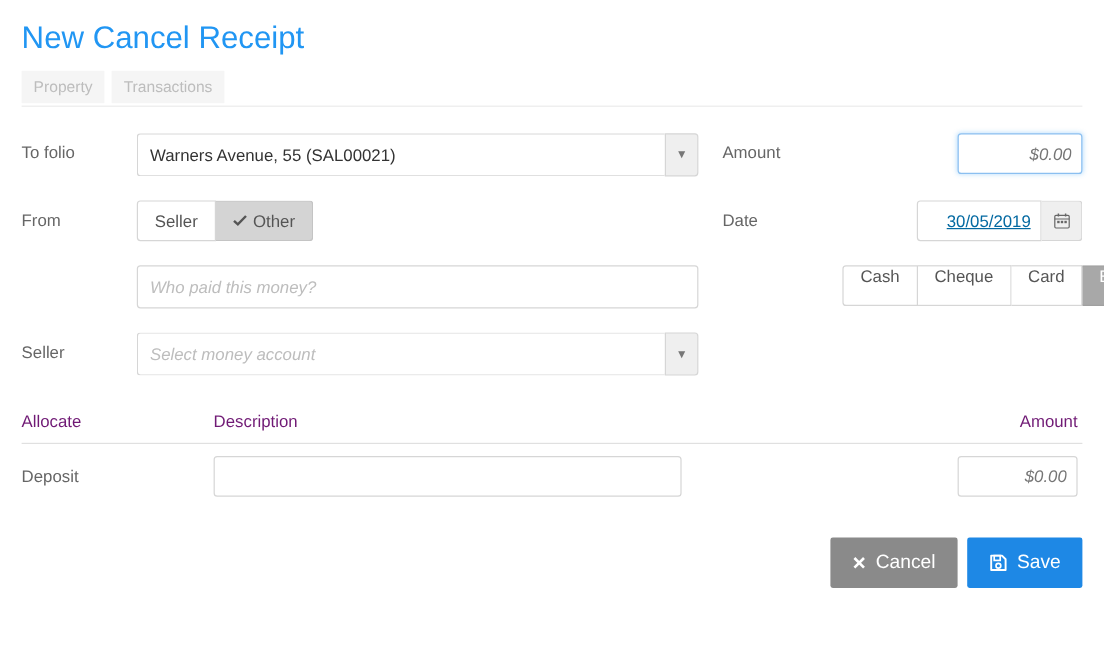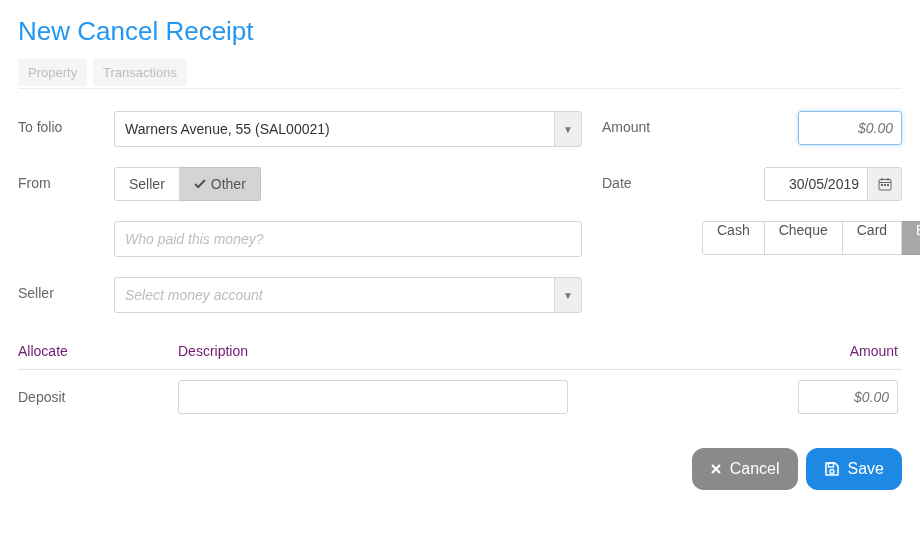--- a/index.html
+++ b/index.html
@@ -139,22 +139,23 @@
     font-style: italic;
   }
   .date-wrap { display: inline-flex; }
   .date-input {
     width: 104px;
     height: 34px;
     border: 1px solid #d6d6d6;
     border-radius: 3px 0 0 3px;
     padding: 0 8px;
     font-size: 14px;
-    color: #404040;
+    color: #0369a1;
     text-align: right;
+    text-decoration: underline;
   }
   .date-btn {
     width: 34px;
     height: 34px;
     border: 1px solid #d6d6d6;
     border-left: none;
     border-radius: 0 3px 3px 0;
     background: #efefef;
     display: flex;
     align-items: center;
@@ -218,21 +219,21 @@
   }
   .action-row {
     display: flex;
     justify-content: flex-end;
     gap: 8px;
     margin-top: 24px;
   }
   .btn {
     height: 42px;
     padding: 0 18px;
-    border-radius: 12px;
+    border-radius: 2px;
     font-size: 16px;
     display: inline-flex;
     align-items: center;
     gap: 8px;
     border: none;
     cursor: pointer;
   }
   .btn-cancel {
     background: #8a8a8a;
     color: #fff;

